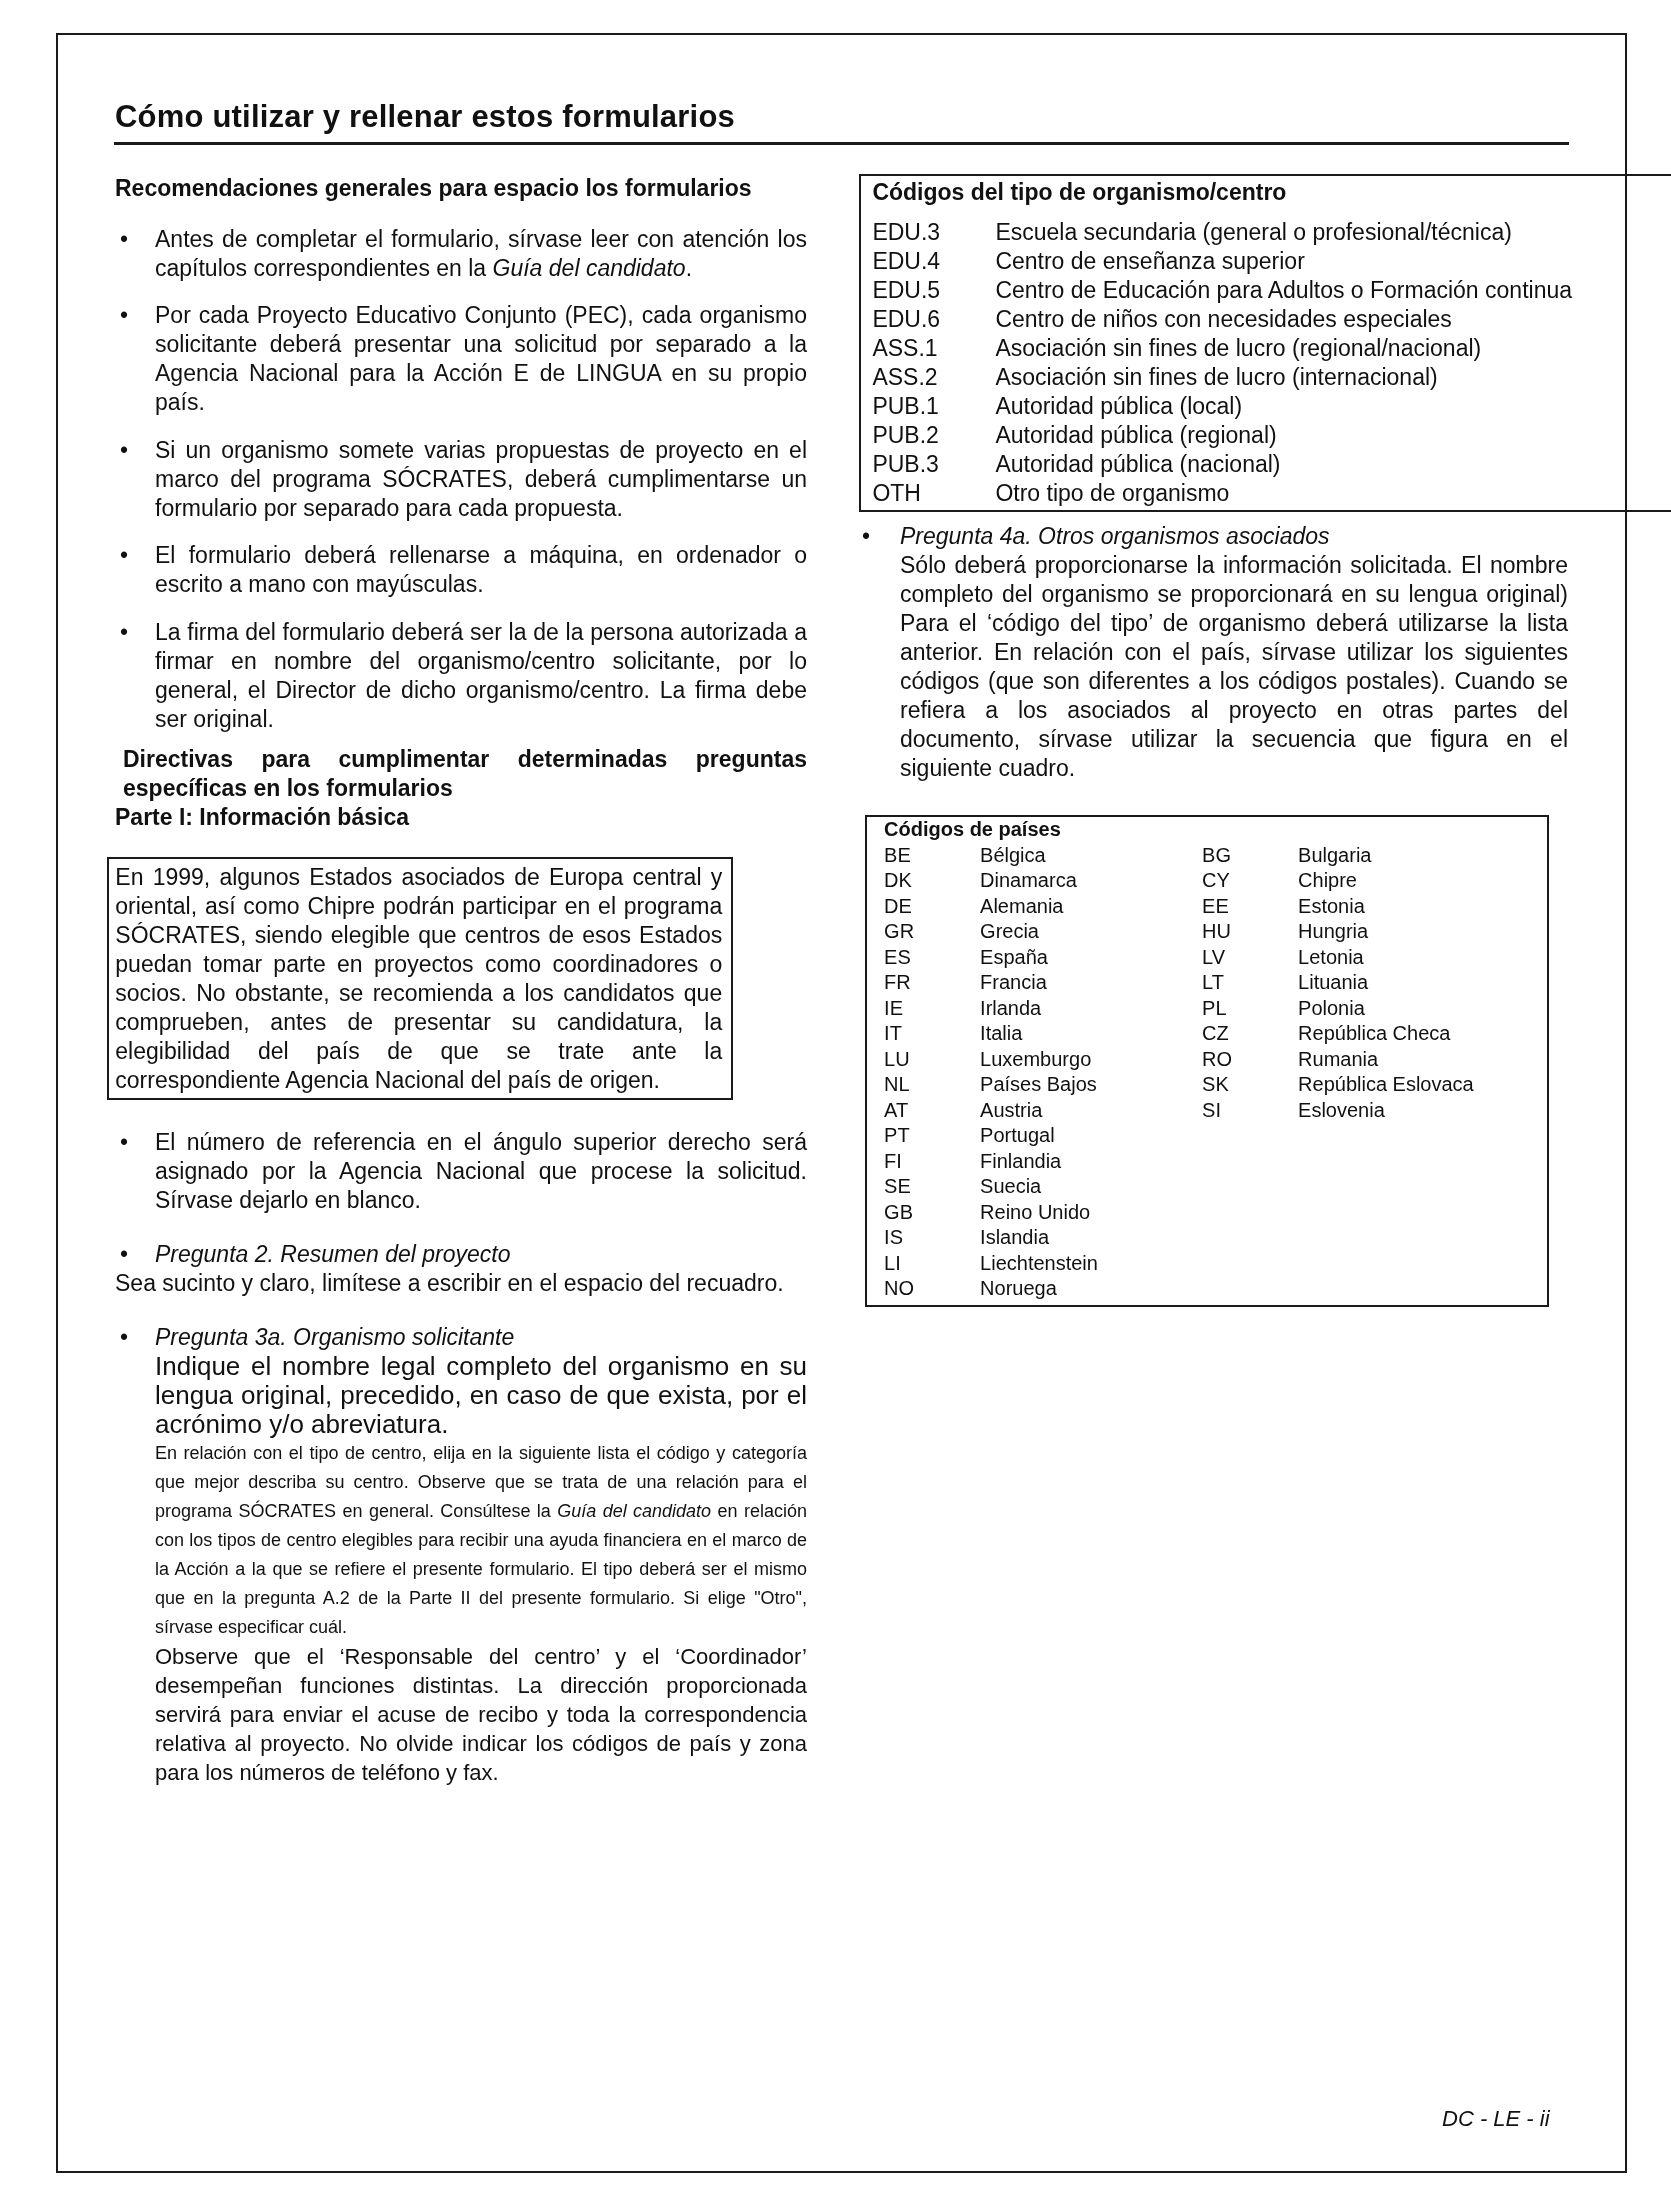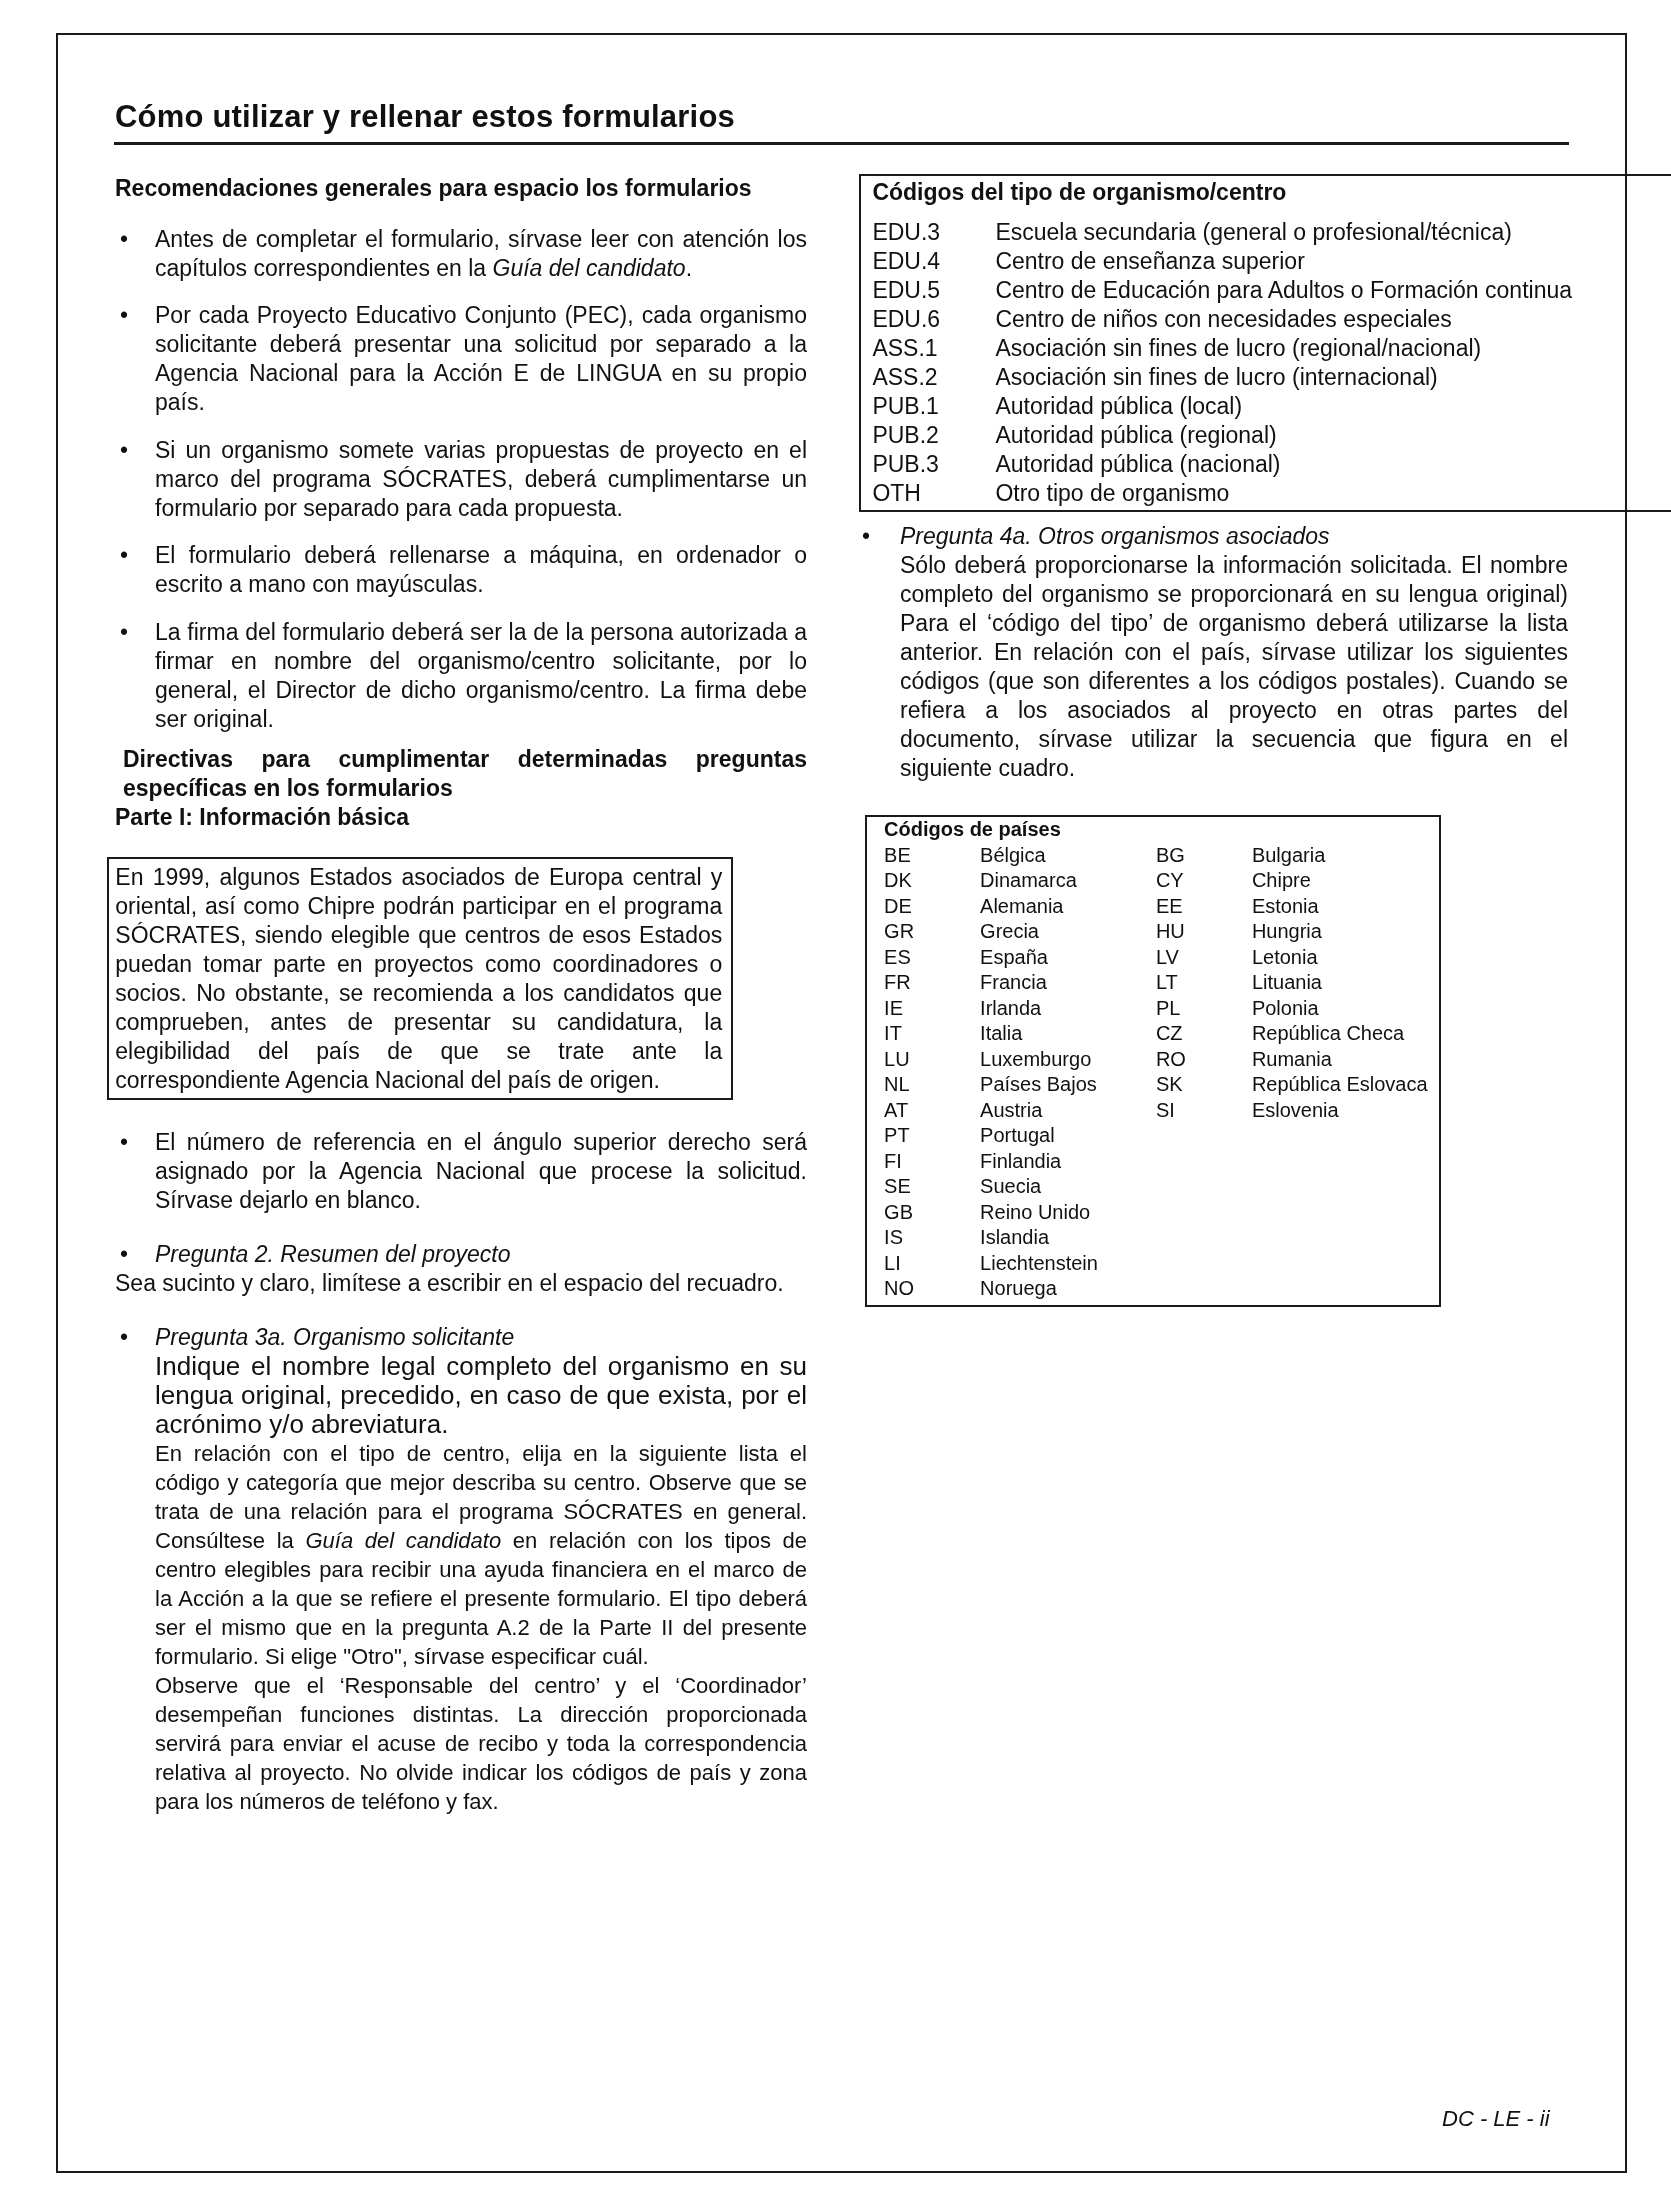--- a/index.html
+++ b/index.html
@@ -24,21 +24,21 @@
   .notice-box { border:2.5px solid #1a1a1a; padding:3.3px 8.4px 3.3px 6.7px; margin-left:-8.4px;
                 width:626px; box-sizing:border-box; text-align:justify; margin-top:25px; }
 
   .org-box { border:2.5px solid #1a1a1a; padding:1.7px 11.7px 1.7px 11.7px; box-sizing:border-box;
              width:841px; margin-left:1.7px; }
   .org-box .box-title { font-weight:bold; margin-bottom:11.7px; }
   .org-row { display:flex; }
   .org-row .code { width:123px; flex:none; }
   .org-row .desc { flex:1; }
 
-  .country-box { border:2.5px solid #1a1a1a; box-sizing:border-box; width:576px;
+  .country-box { border:2.5px solid #1a1a1a; box-sizing:border-box; width:684px;
                  margin-left:8.4px; padding:0 11.7px 3.3px 16.7px; font-size:20px; line-height:25.5px; }
   .country-box .box-title { font-weight:bold; }
   .country-grid { display:flex; }
   .country-col { width:318px; }
   .c-row { display:flex; }
   .c-row .code { width:96px; flex:none; }
   .footer { position:absolute; left:1442px; top:2106px; font-size:22px; font-style:italic; }
 </style>
 </head>
 <body>
@@ -90,21 +90,21 @@
     <span class="it">Pregunta 2. Resumen del proyecto</span>
   </div>
   <div class="para" style="padding-left:0; text-indent:0;">
     <span style="display:block; padding-left:40px; text-indent:-40px;">Sea sucinto y  claro, limítese a escribir en el espacio del recuadro.</span>
   </div>
 
   <div class="bullet" style="margin-top:25px;">
     <span class="dot">•</span>
     <span class="it">Pregunta 3a. Organismo solicitante</span>
     <div style="font-size:26px;">Indique el nombre legal completo del organismo en su lengua original, precedido, en caso de que exista, por el acrónimo y/o abreviatura.</div>
-    <div style="font-size:22px;">
+    <div style="font-size:18px;">
       <span>En relación con el tipo de centro, elija en la siguiente lista el código y categoría que mejor describa su centro. Observe que se trata de una relación para el programa SÓCRATES en general. Consúltese la </span><span class="it">Guía del candidato</span><span>  en relación con los tipos de centro elegibles para recibir una ayuda financiera en el marco de la Acción a la que se refiere el presente formulario. El tipo deberá ser el mismo que en la pregunta A.2 de la Parte II  del presente formulario. Si elige "Otro", sírvase especificar cuál.</span>
     </div>
     <div style="font-size:22px;">Observe que el ‘Responsable del centro’ y el ‘Coordinador’ desempeñan funciones distintas. La dirección proporcionada servirá para enviar el acuse de recibo y toda la correspondencia relativa al proyecto. No olvide indicar los códigos de país y zona para los números de teléfono y fax.</div>
   </div>
 </div>
 
 <div class="col right">
   <div class="org-box">
     <div class="box-title">Códigos del tipo de organismo/centro</div>
     <div id="org-rows">

